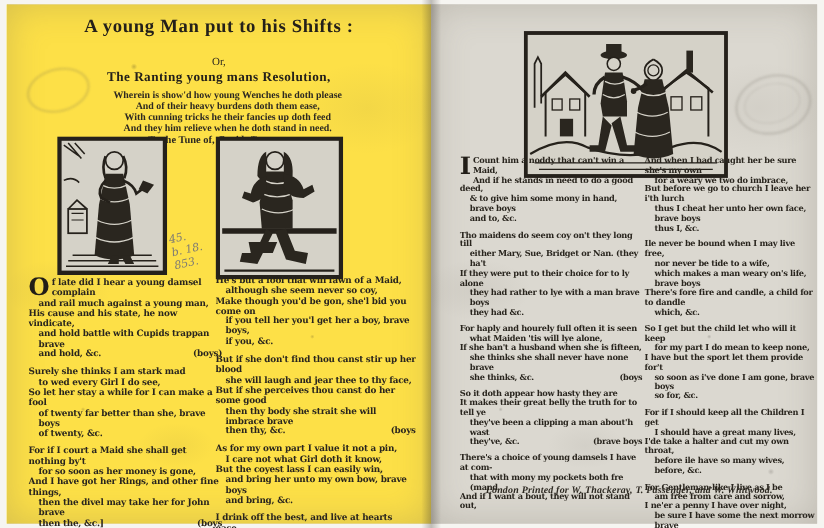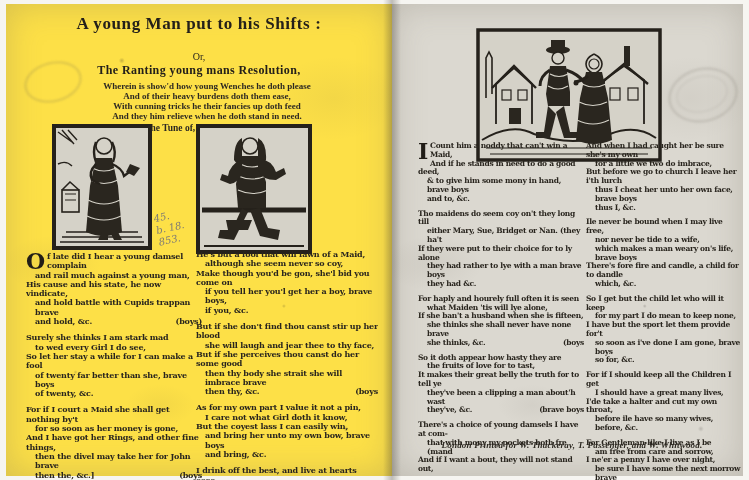--- a/index.html
+++ b/index.html
@@ -230,35 +230,34 @@
         </div>
         <div class="stanza">
           <div class="vline">For haply and hourely full often it is seen</div>
           <div class="vline ind">what Maiden 'tis will lye alone,</div>
           <div class="vline">If she ban't a husband when she is fifteen,</div>
           <div class="vline ind">she thinks she shall never have none brave</div>
           <div class="vline ind split"><span>she thinks, &amp;c.</span><span>(boys</span></div>
         </div>
         <div class="stanza">
           <div class="vline">So it doth appear how hasty they are</div>
-          <div class="vline ind">the fruits of love for to tast,</div>
           <div class="vline">It makes their great belly the truth for to tell ye</div>
           <div class="vline ind">they've been a clipping a man about'h wast</div>
           <div class="vline ind split"><span>they've, &amp;c.</span><span>(brave boys</span></div>
         </div>
         <div class="stanza">
           <div class="vline">There's a choice of young damsels I have at com-</div>
           <div class="vline ind">that with mony my pockets both fre (mand</div>
           <div class="vline">And if I want a bout, they will not stand out,</div>
         </div>
       </div>
     <div class="col col-r" style="left:194px;top:138px;width:156px;">
         <div class="stanza">
           <div class="vline">And when I had caught her be sure she's my own</div>
-          <div class="vline ind">for a little we two do imbrace,</div>
+          <div class="vline ind">for a weary we two do imbrace,</div>
           <div class="vline">But before we go to church I leave her i'th lurch</div>
           <div class="vline ind">thus I cheat her unto her own face, brave boys</div>
           <div class="vline ind">thus I, &amp;c.</div>
         </div>
         <div class="stanza">
           <div class="vline">Ile never be bound when I may live free,</div>
           <div class="vline ind">nor never be tide to a wife,</div>
           <div class="vline ind">which makes a man weary on's life, brave boys</div>
           <div class="vline">There's fore fire and candle, a child for to dandle</div>
           <div class="vline ind">which, &amp;c.</div>

